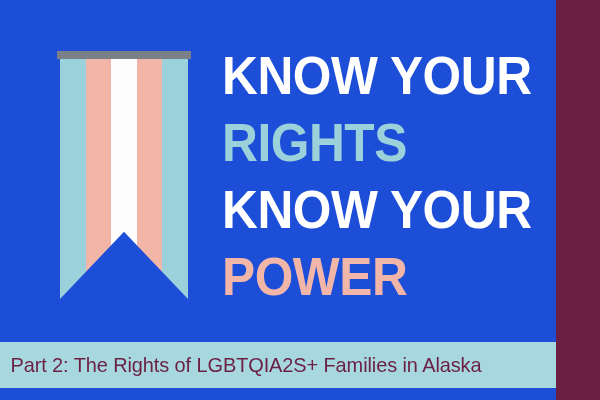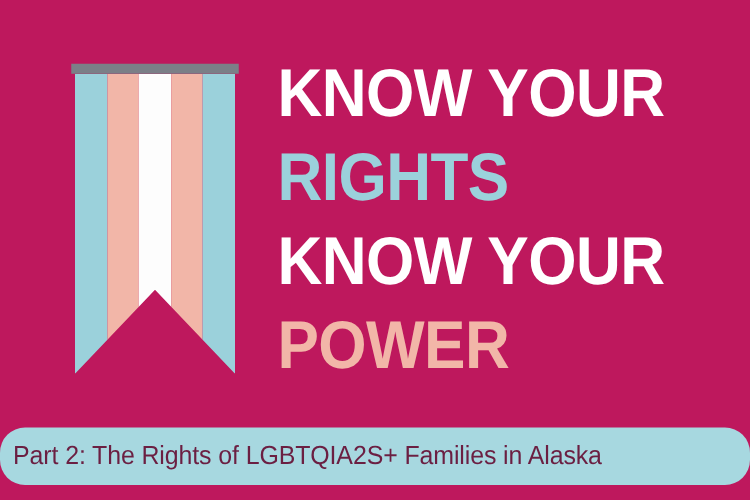--- a/index.html
+++ b/index.html
@@ -8,23 +8,23 @@
   }
   body {
     width: 600px;
     height: 400px;
     overflow: hidden;
     font-family: "Liberation Sans", sans-serif;
     background: #6B1F42;
   }
   .poster {
     position: relative;
-    width: 600px;
+    width: 556px;
     height: 400px;
-    background: #be185d;
+    background: #1d4ed8;
     overflow: hidden;
   }
 
   
   .flag-wrap {
     position: absolute;
     left: 57px;
     top: 51px;
     width: 134px;
     height: 248px;
@@ -77,21 +77,20 @@
   
   .subtitle-bar {
     position: absolute;
     left: 0;
     top: 342px;
     width: 600px;
     height: 46px;
     background: #A7D8E0;
     display: flex;
     align-items: center;
-    border-radius: 20px;
   }
   .subtitle-text {
     font-family: "Liberation Sans Narrow", "Liberation Sans", sans-serif;
     font-weight: normal;
     font-size: 21px;
     color: #6B1F42;
     white-space: nowrap;
     padding-left: 11px;
     transform: scaleX(0.95);
     transform-origin: left center;

